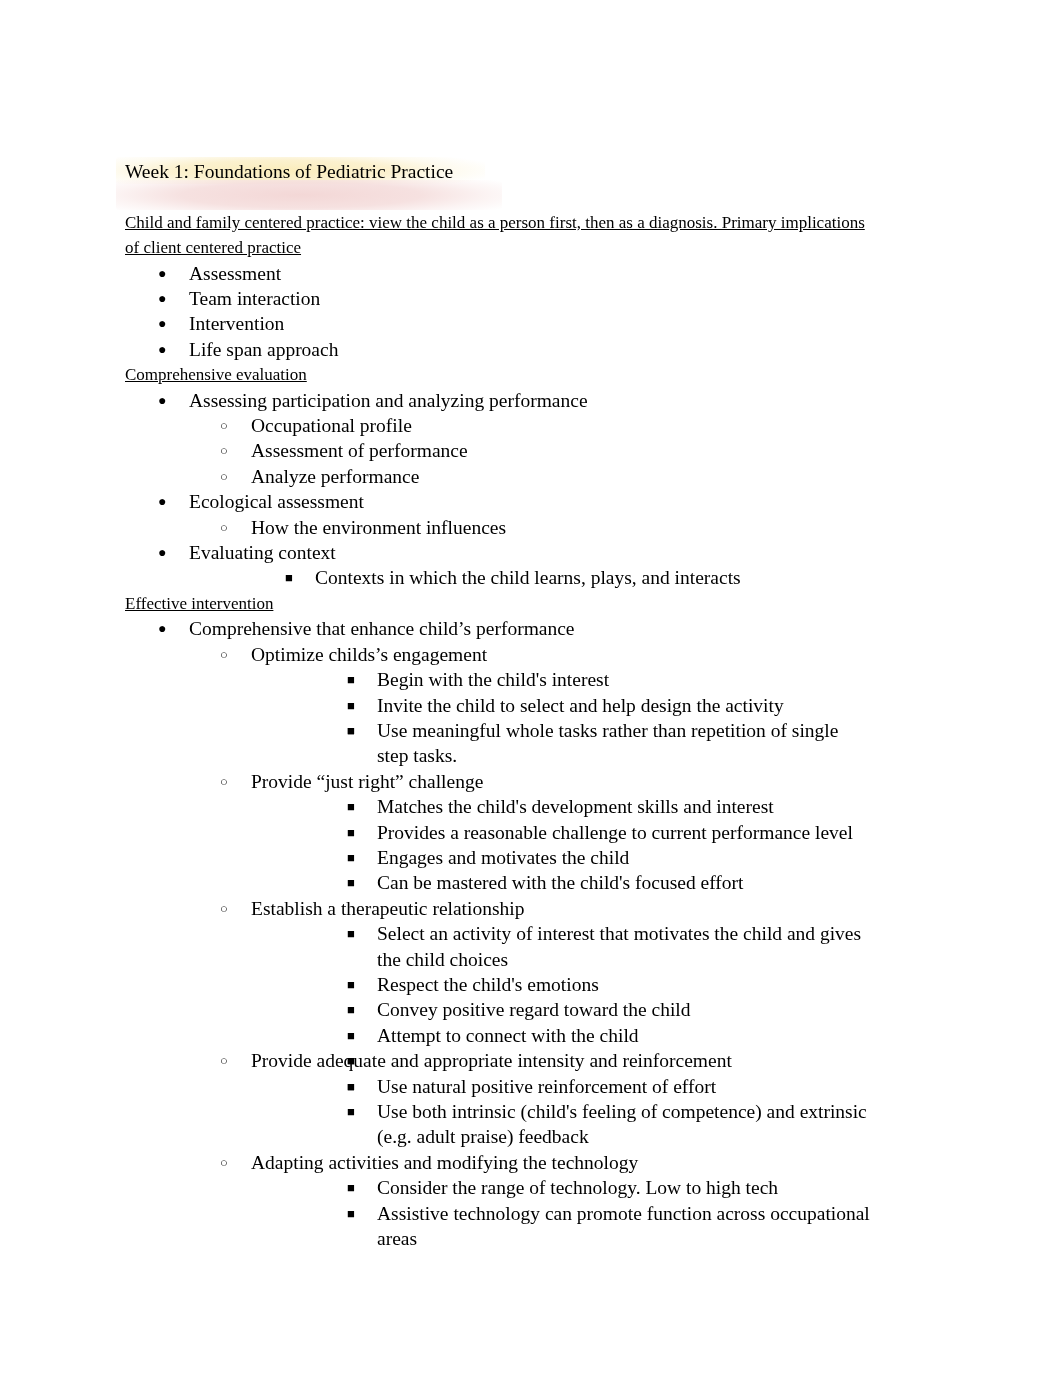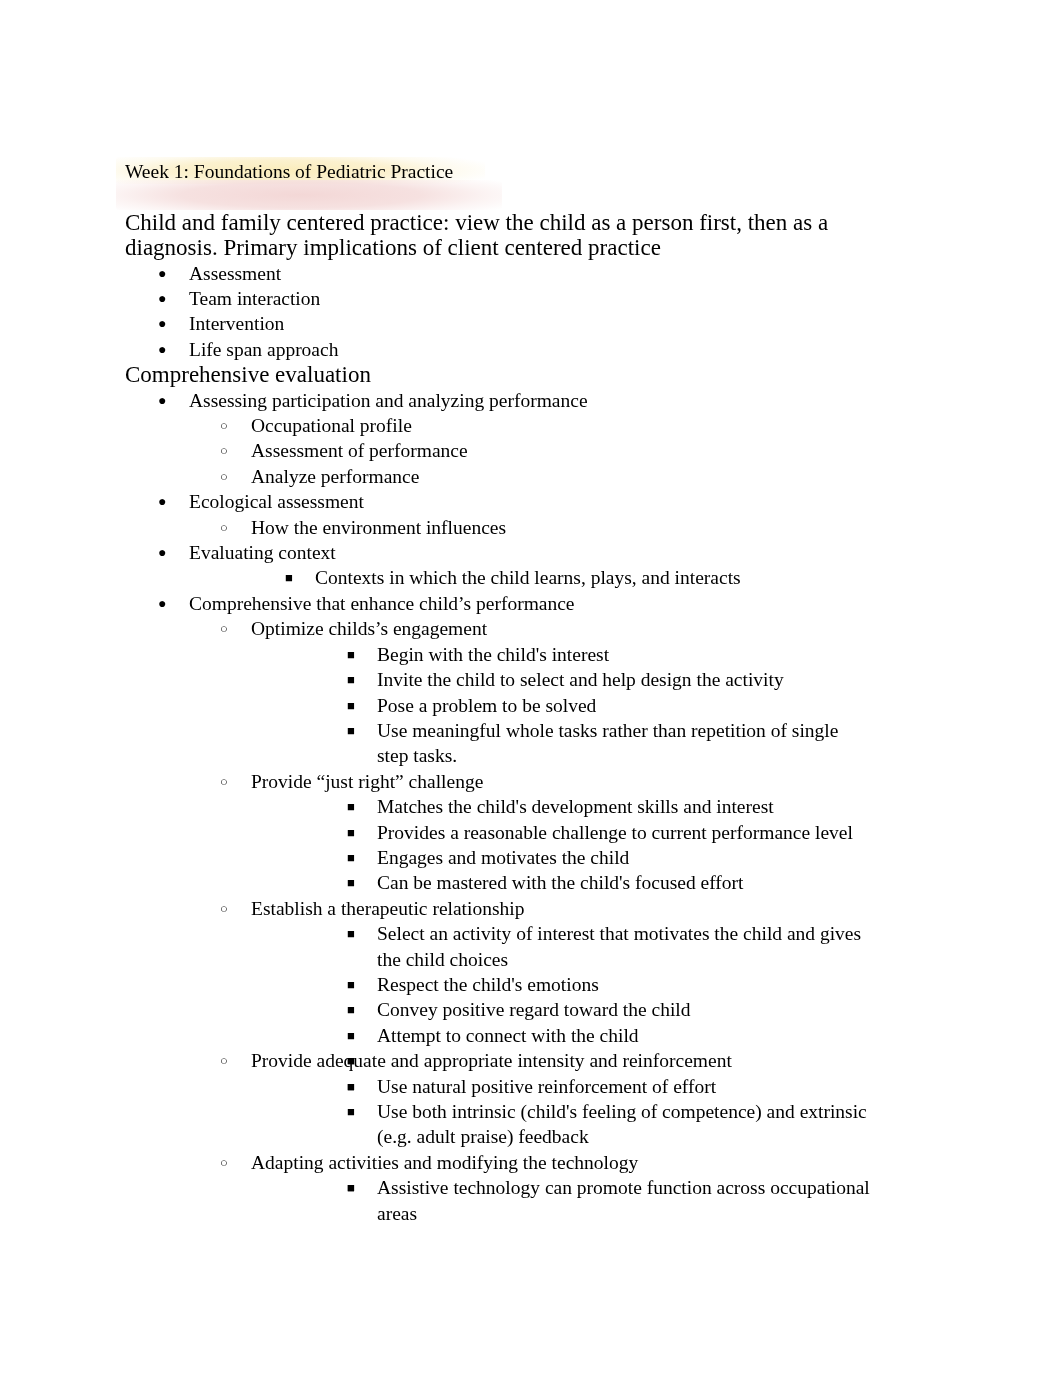--- a/index.html
+++ b/index.html
@@ -116,21 +116,21 @@
 
   
   .l3 > li.bullet { padding-left: 63px; }
   .l3 > li.bullet > .mark { left: 33px; font-size: 13px; top: 0px; }
 
   
   .l1 ul.l2 { margin-left: -1px; }
   .l2 ul.l3 { margin-left: -1px; }
   .l1 ul.l3 { margin-left: 63px; }
 
-  .plain { font-size: 23px; line-height: 25.4px; }
+  .plain { font-size: 17px; line-height: 25.4px; text-decoration: underline; }
 </style>
 </head>
 <body>
 
 <div class="page">
   <div class="content">
 
     <div class="line hl-wrap">
       <span class="hl-band hl-yellow"></span>
       <span class="hl-text">Week 1: Foundations of Pediatric Practice</span>
@@ -199,20 +199,21 @@
         <span class="txt">Evaluating context</span>
         <ul class="lvl l3">
           <li class="bullet">
             <span class="mark">■</span>
             <span class="txt">Contexts in which the child learns, plays, and interacts</span>
           </li>
         </ul>
       </li>
     </ul>
 
+    <p class="line plain">Effective intervention</p>
 
     <ul class="lvl l1">
       <li class="bullet">
         <span class="mark">●</span>
         <span class="txt">Comprehensive that enhance child’s performance</span>
 
         <ul class="lvl l2">
 
           <li class="bullet">
             <span class="mark">○</span>
@@ -221,21 +222,20 @@
               <li class="bullet">
                 <span class="mark">■</span>
                 <span class="txt">Begin with the child's interest</span>
               </li>
               <li class="bullet">
                 <span class="mark">■</span>
                 <span class="txt">Invite the child to select and help design the activity</span>
               </li>
               <li class="bullet">
                 <span class="mark">■</span>
-                <span class="txt">Pose a problem to be solved</span>
               </li>
               <li class="bullet">
                 <span class="mark">■</span>
                 <span class="txt">Use meaningful whole tasks rather than repetition of single step tasks.</span>
               </li>
             </ul>
           </li>
 
           <li class="bullet">
             <span class="mark">○</span>
@@ -306,20 +306,21 @@
               </li>
             </ul>
           </li>
 
           <li class="bullet">
             <span class="mark">○</span>
             <span class="txt">Adapting activities and modifying the technology</span>
             <ul class="lvl l3">
               <li class="bullet">
                 <span class="mark">■</span>
+                <span class="txt">Consider the range of technology. Low to high tech</span>
               </li>
               <li class="bullet">
                 <span class="mark">■</span>
                 <span class="txt">Assistive technology can promote function across occupational areas</span>
               </li>
             </ul>
           </li>
 
         </ul>
       </li>

